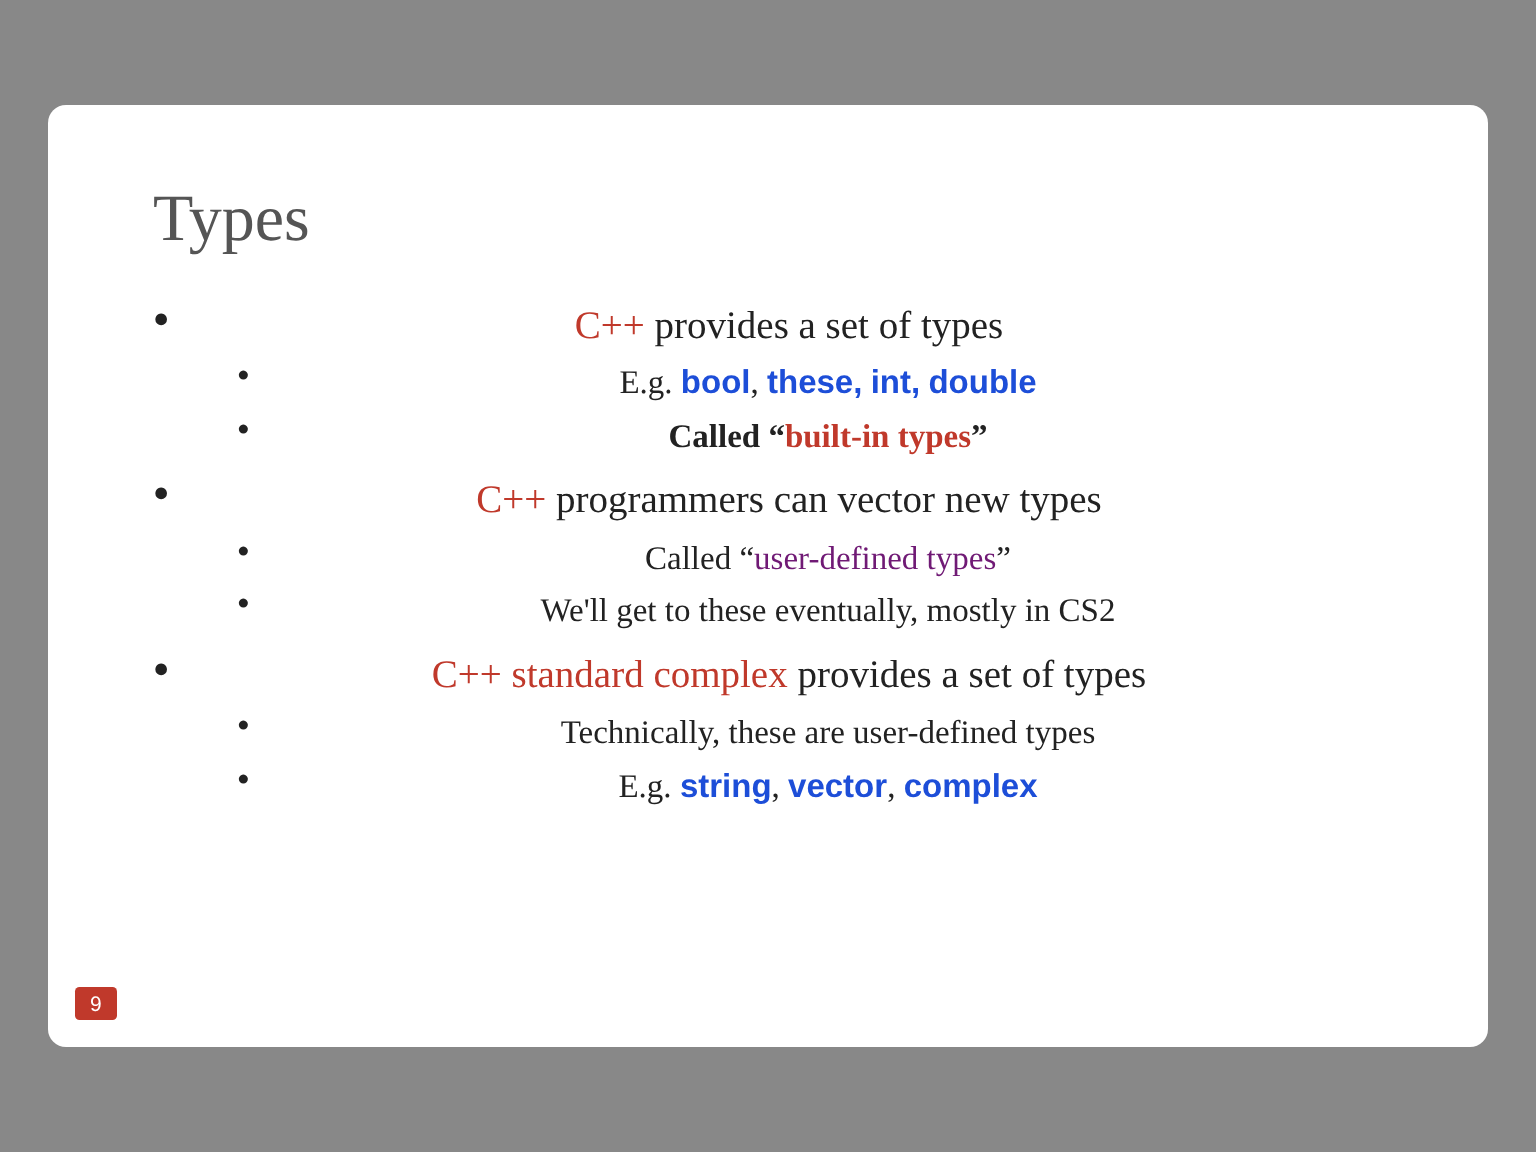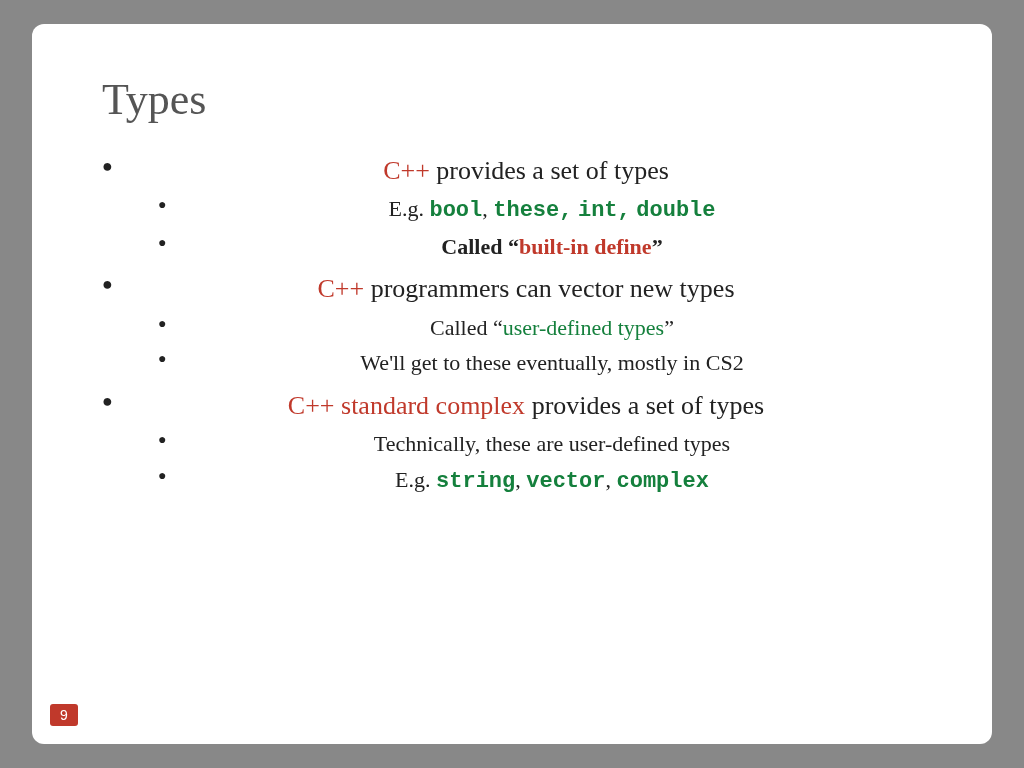--- a/index.html
+++ b/index.html
@@ -14,21 +14,21 @@
       align-items: center;
       justify-content: center;
       width: 1024px;
       height: 768px;
       font-family: Georgia, 'Times New Roman', serif;
     }
 
     .slide {
       background: #ffffff;
       width: 960px;
-      height: 720px;
+      height: 628px;
       border-radius: 12px;
       position: relative;
       padding: 50px 70px 50px 70px;
       display: flex;
       flex-direction: column;
     }
 
     .slide-title {
       font-size: 44px;
       font-weight: normal;
@@ -90,36 +90,36 @@
       font-size: 14px;
       color: #222;
       line-height: 1.6;
     }
 
     .cpp-red {
       color: #c0392b;
     }
 
     .bold-mono {
-      font-family: Liberation Mono, monospace;
+      font-family: Liberation Sans, sans-serif;
       font-weight: bold;
-      color: #15803d;
+      color: #1d4ed8;
     }
 
     .bold-text {
       font-weight: bold;
     }
 
     .built-in-types {
       color: #c0392b;
       font-weight: bold;
     }
 
     .user-defined-types {
-      color: #15803d;
+      color: #701a75;
     }
 
     .slide-number {
       position: absolute;
       bottom: 18px;
       left: 18px;
       background: #c0392b;
       color: white;
       font-size: 14px;
       font-family: Arial, sans-serif;
@@ -137,21 +137,21 @@
   <div class="content">
     <ul class="level1">
 
       <li>
         <span class="cpp-red">C++</span><span> provides a set of types</span>
         <ul class="level2">
           <li>
             <span>E.g. </span><span class="bold-mono">bool</span><span>, </span><span class="bold-mono">these,</span><span> </span><span class="bold-mono">int,</span><span> </span><span class="bold-mono">double</span>
           </li>
           <li>
-            <span class="bold-text">Called “</span><span class="built-in-types bold-text">built-in define</span><span class="bold-text">”</span>
+            <span class="bold-text">Called “</span><span class="built-in-types bold-text">built-in types</span><span class="bold-text">”</span>
           </li>
         </ul>
       </li>
 
       <li>
         <span class="cpp-red">C++</span><span> programmers can vector new types</span>
         <ul class="level2">
           <li>
             <span>Called “</span><span class="user-defined-types">user-defined types</span><span>”</span>
           </li>

